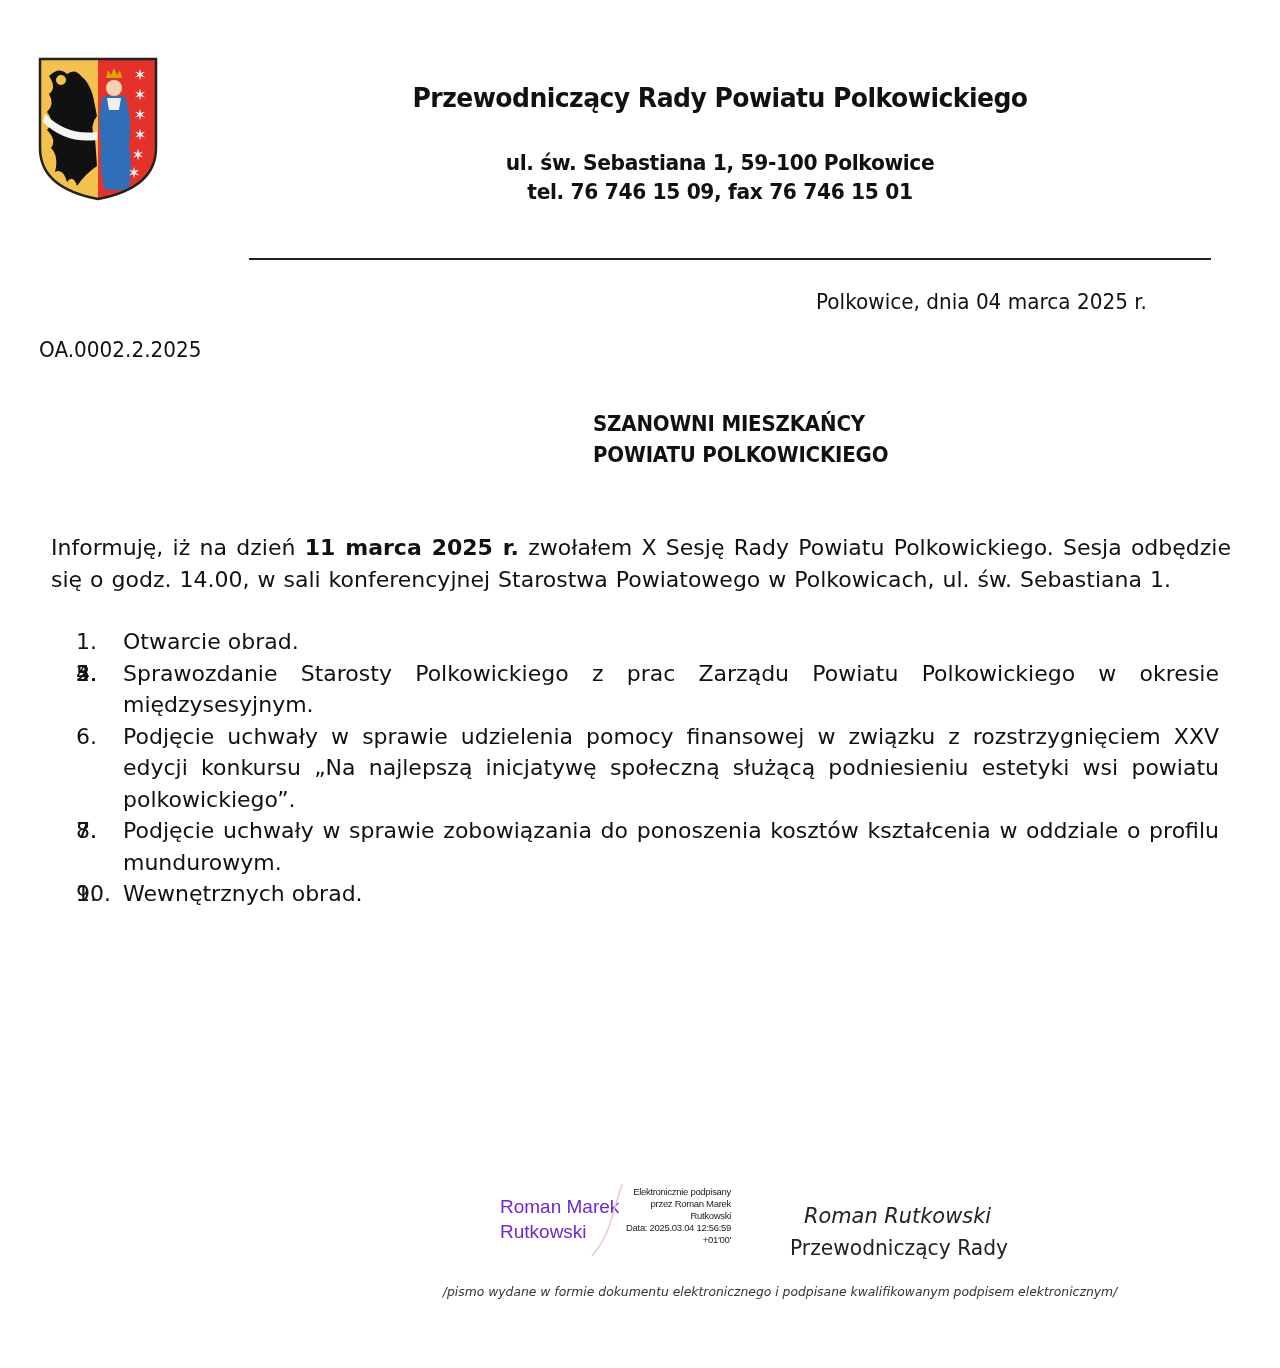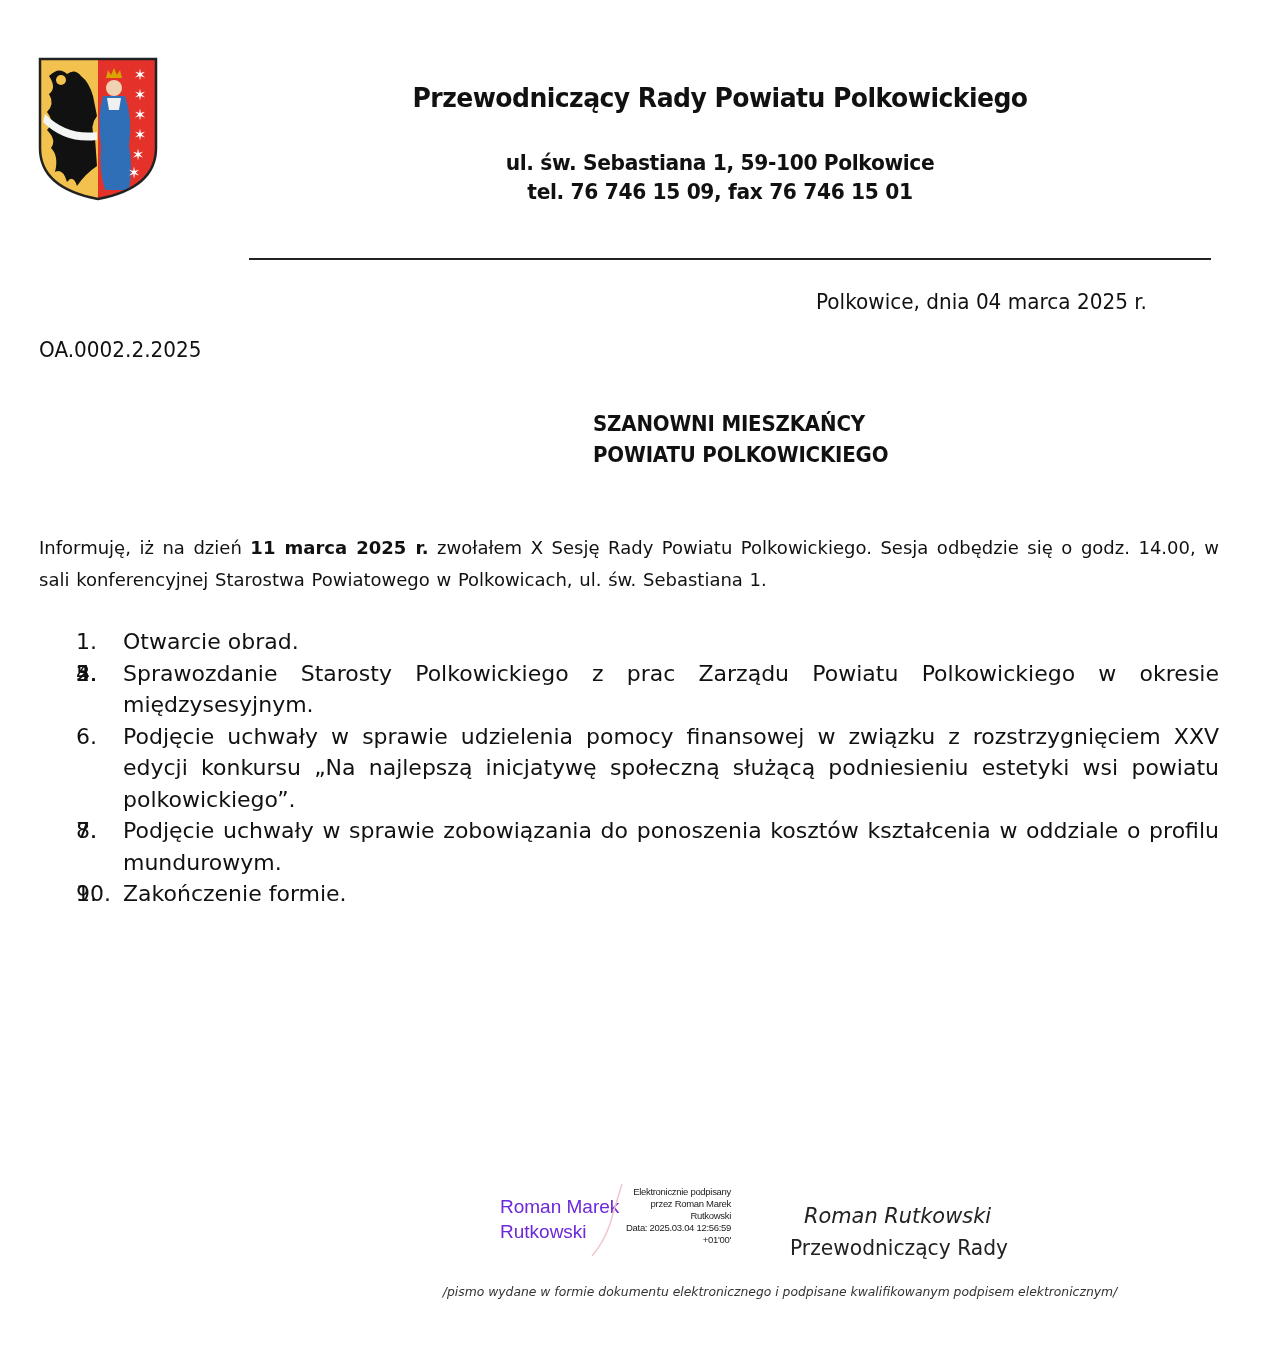--- a/index.html
+++ b/index.html
@@ -34,22 +34,22 @@
     transform: scaleX(0.91); transform-origin: left;
   }
   .salutation {
     left: 593px; font-size: 22px; font-weight: bold; letter-spacing: -0.2px;
     transform: scaleX(0.9); transform-origin: left;
   }
   #salutation-1 { top: 411px; }
   #salutation-2 { top: 442px; }
 
   #body-text {
-    left: 39px; top: 532px; width: 1180px;
-    font-size: 18px; line-height: 31.5px; text-align: justify;
+    left: 51px; top: 532px; width: 1180px;
+    font-size: 22px; line-height: 31.5px; text-align: justify;
     text-align-last: left;
   }
   #body-text .para { word-spacing: 1px; }
   #body-text b { font-weight: bold; }
 
   #agenda { left: 39px; top: 626px; width: 1180px; margin: 0; padding: 0; list-style: none; }
   #agenda li {
     position: relative; padding-left: 84px;
     font-size: 22px; line-height: 31.5px; text-align: justify;
   }
@@ -140,21 +140,21 @@
 <ol id="agenda" class="abs">
   <li><span class="num">1.</span><span>Otwarcie obrad.</span></li>
   <li><span class="num">2.</span></li>
   <li><span class="num">3.</span></li>
   <li><span class="num">4.</span></li>
   <li><span class="num">5.</span><span>Sprawozdanie Starosty Polkowickiego z prac Zarządu Powiatu Polkowickiego w okresie międzysesyjnym.</span></li>
   <li><span class="num">6.</span><span>Podjęcie uchwały w sprawie udzielenia pomocy finansowej w związku z rozstrzygnięciem XXV edycji konkursu „Na najlepszą inicjatywę społeczną służącą podniesieniu estetyki wsi powiatu polkowickiego”.</span></li>
   <li><span class="num">7.</span></li>
   <li><span class="num">8.</span><span>Podjęcie uchwały w sprawie zobowiązania do ponoszenia kosztów kształcenia w oddziale o profilu mundurowym.</span></li>
   <li><span class="num">9.</span></li>
-  <li class="two-digit"><span class="num">10.</span><span>Zakończenie formie.</span></li>
+  <li class="two-digit"><span class="num">10.</span><span>Wewnętrznych obrad.</span></li>
 </ol>
 
 <div id="sig-name" class="abs">
   <div>Roman Marek</div>
   <div>Rutkowski</div>
 </div>
 <div id="sig-mark" class="abs">
   <svg width="50" height="80" viewBox="0 0 50 80">
     <path d="M38 4 Q30 30 26 44 Q20 62 8 76" fill="none" stroke="#f0c8cc" stroke-width="1.5"></path>
   </svg>

